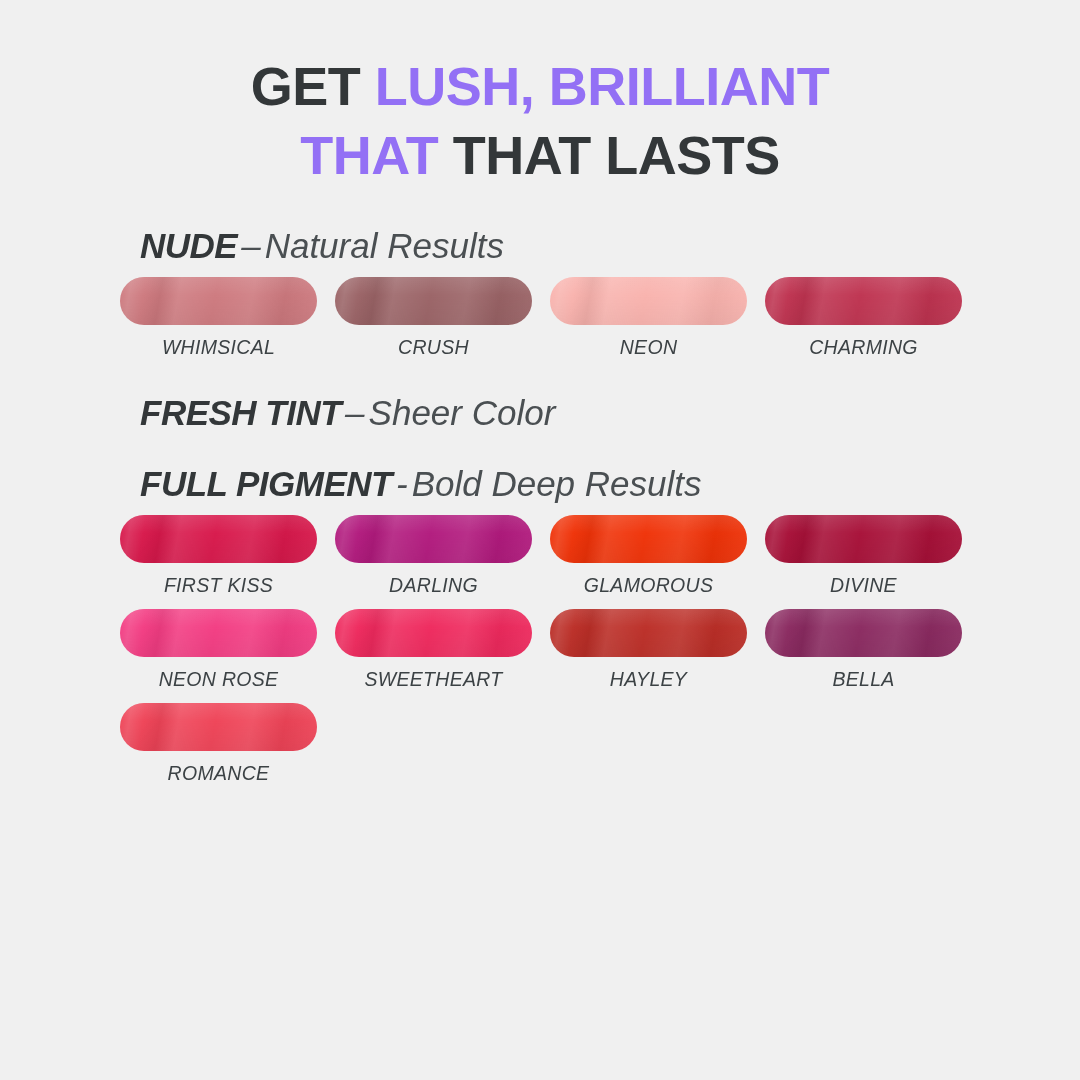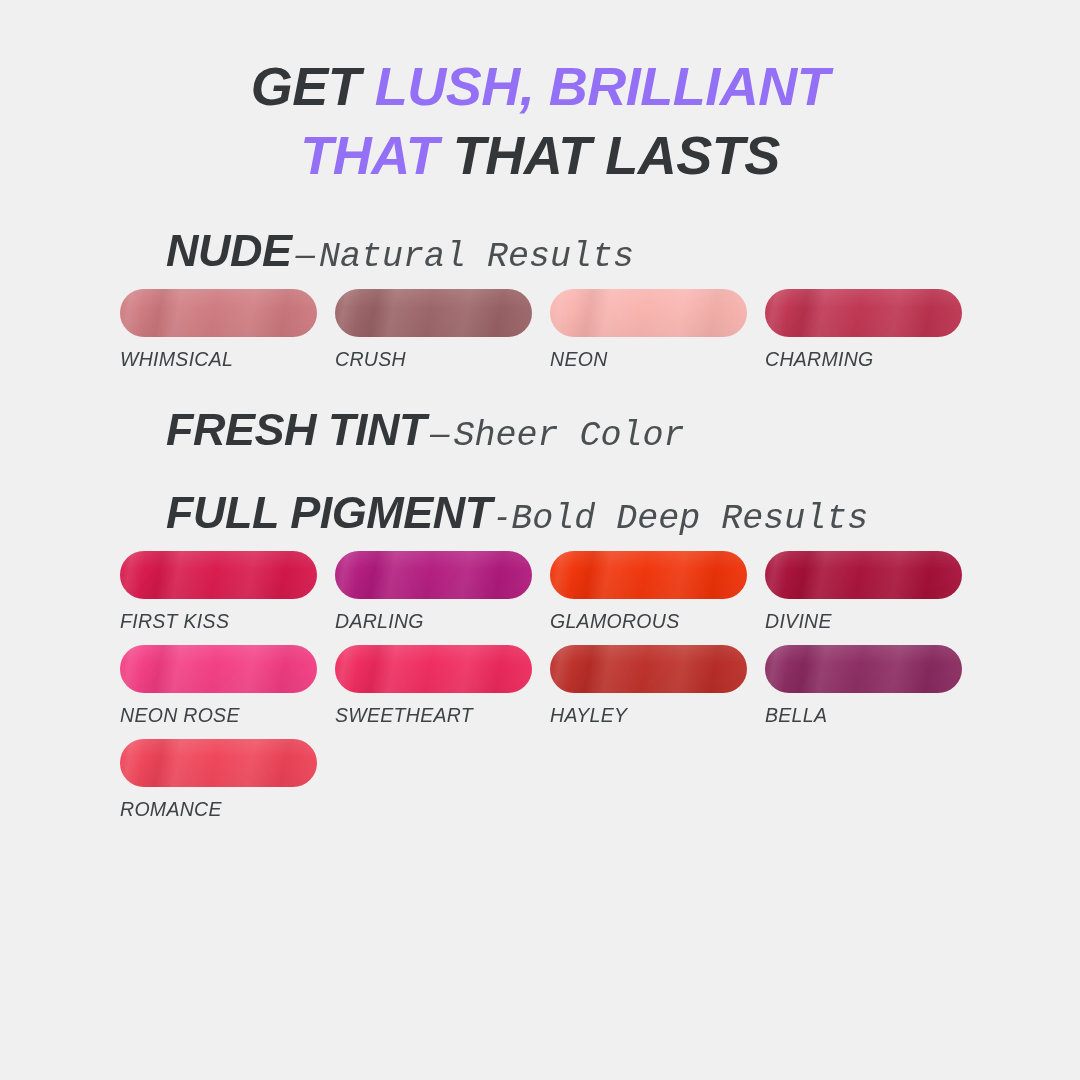--- a/index.html
+++ b/index.html
@@ -20,21 +20,20 @@
     height: 1080px;
     position: relative;
     background: #f0f0f0;
   }
 
   
   .headline {
     text-align: center;
     padding-top: 52px;
     font-weight: bold;
-    font-style: italic;
     font-size: 54px;
     line-height: 1.28;
     letter-spacing: -0.5px;
     color: #333739;
   }
   .headline .ln {
     display: block;
     white-space: nowrap;
   }
   .hl-dark { color: #333739; }
@@ -49,32 +48,30 @@
     margin-bottom: 36px;
   }
   .section-head {
     margin: 0 0 14px 140px;
     white-space: nowrap;
     line-height: 1;
   }
   .sec-strong {
     font-weight: bold;
     font-style: italic;
-    font-size: 45px;
+    font-size: 35px;
     letter-spacing: -0.5px;
     color: #333739;
-    margin-left: 26px;
   }
   .sec-sub {
     font-weight: 300;
     font-style: italic;
     font-size: 35px;
     letter-spacing: 0px;
     color: #4a4f52;
-    font-family: Liberation Mono, monospace;
   }
   .sec-dash {
     font-weight: 300;
     font-style: italic;
     font-size: 35px;
     color: #4a4f52;
     padding: 0 4px;
   }
 
   
@@ -120,20 +117,21 @@
     pointer-events: none;
   }
   .swatch-label {
     margin-top: 11px;
     font-size: 19.5px;
     font-style: italic;
     font-weight: 300;
     letter-spacing: 0.3px;
     color: #3c4245;
     white-space: nowrap;
+    text-align: center;
   }
 </style>
 </head>
 <body>
 
 <div class="page">
 
   <div class="headline">
     <span class="ln">
       <span class="hl-dark">GET </span><span class="hl-accent">LUSH, BRILLIANT</span>

